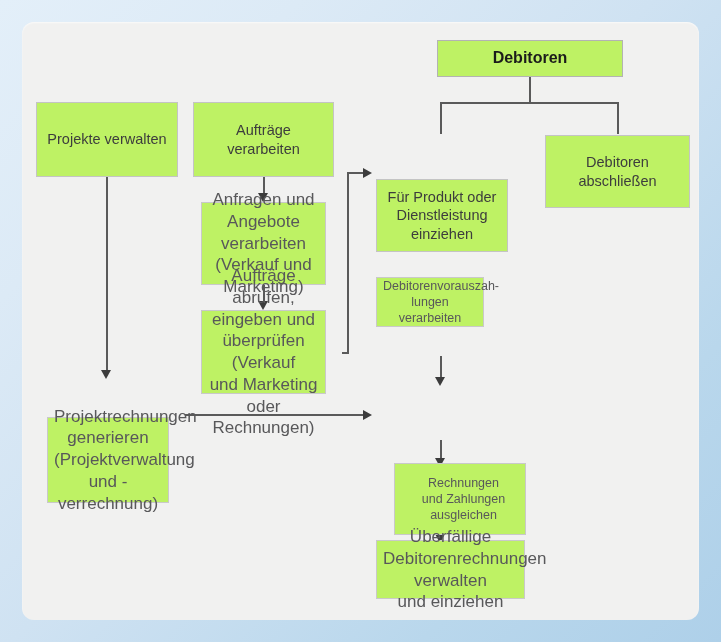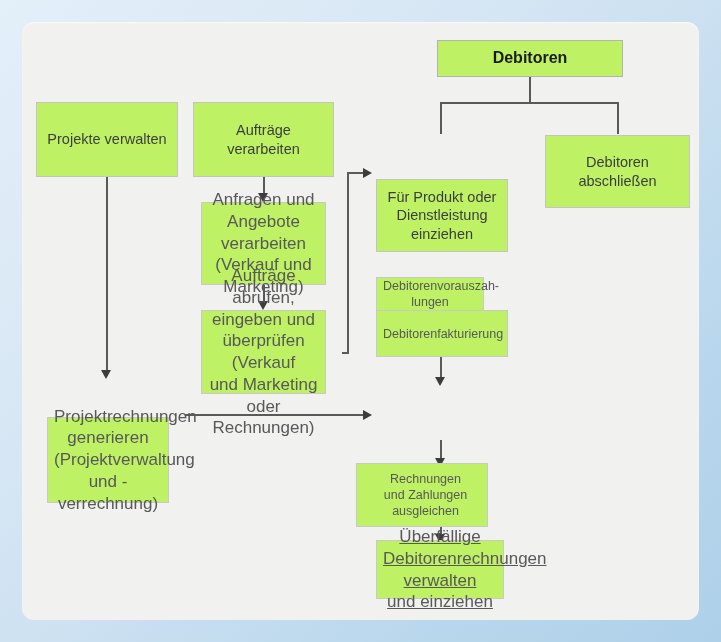--- a/index.html
+++ b/index.html
@@ -180,32 +180,29 @@
 generieren
 (Projektverwaltung
 und -verrechnung)</span>
     </div>
 
     <div class="node mid" style="left:354px; top:213px; width:108px; height:50px;margin-top:42px;">
       <span class="txt">Debitorenvorauszah-
 lungen verarbeiten</span>
     </div>
 
-    <div class="node mid" style="left:354px; top:288px; width:132px; height:47px;">
-      <span class="txt">Debitorenfakturierung</span>
-    </div>
-
-
-    <div class="node mid" style="left:334px; top:441px; width:132px; height:64px;padding-left:13px;">
+
+
+    <div class="node mid" style="left:372px; top:441px; width:132px; height:72px;padding-left:13px;">
       <span class="txt">Rechnungen
 und Zahlungen
 ausgleichen</span>
     </div>
 
-    <div class="node small" style="left:354px; top:518px; width:128px; height:59px;text-decoration:underline;">
+    <div class="node small" style="left:354px; top:518px; width:149px; height:59px;">
       <span class="txt">Überfällige
 Debitorenrechnungen
 verwalten
 und einziehen</span>
     </div>
 
   </div>
 </div>
 
 </body></html>

